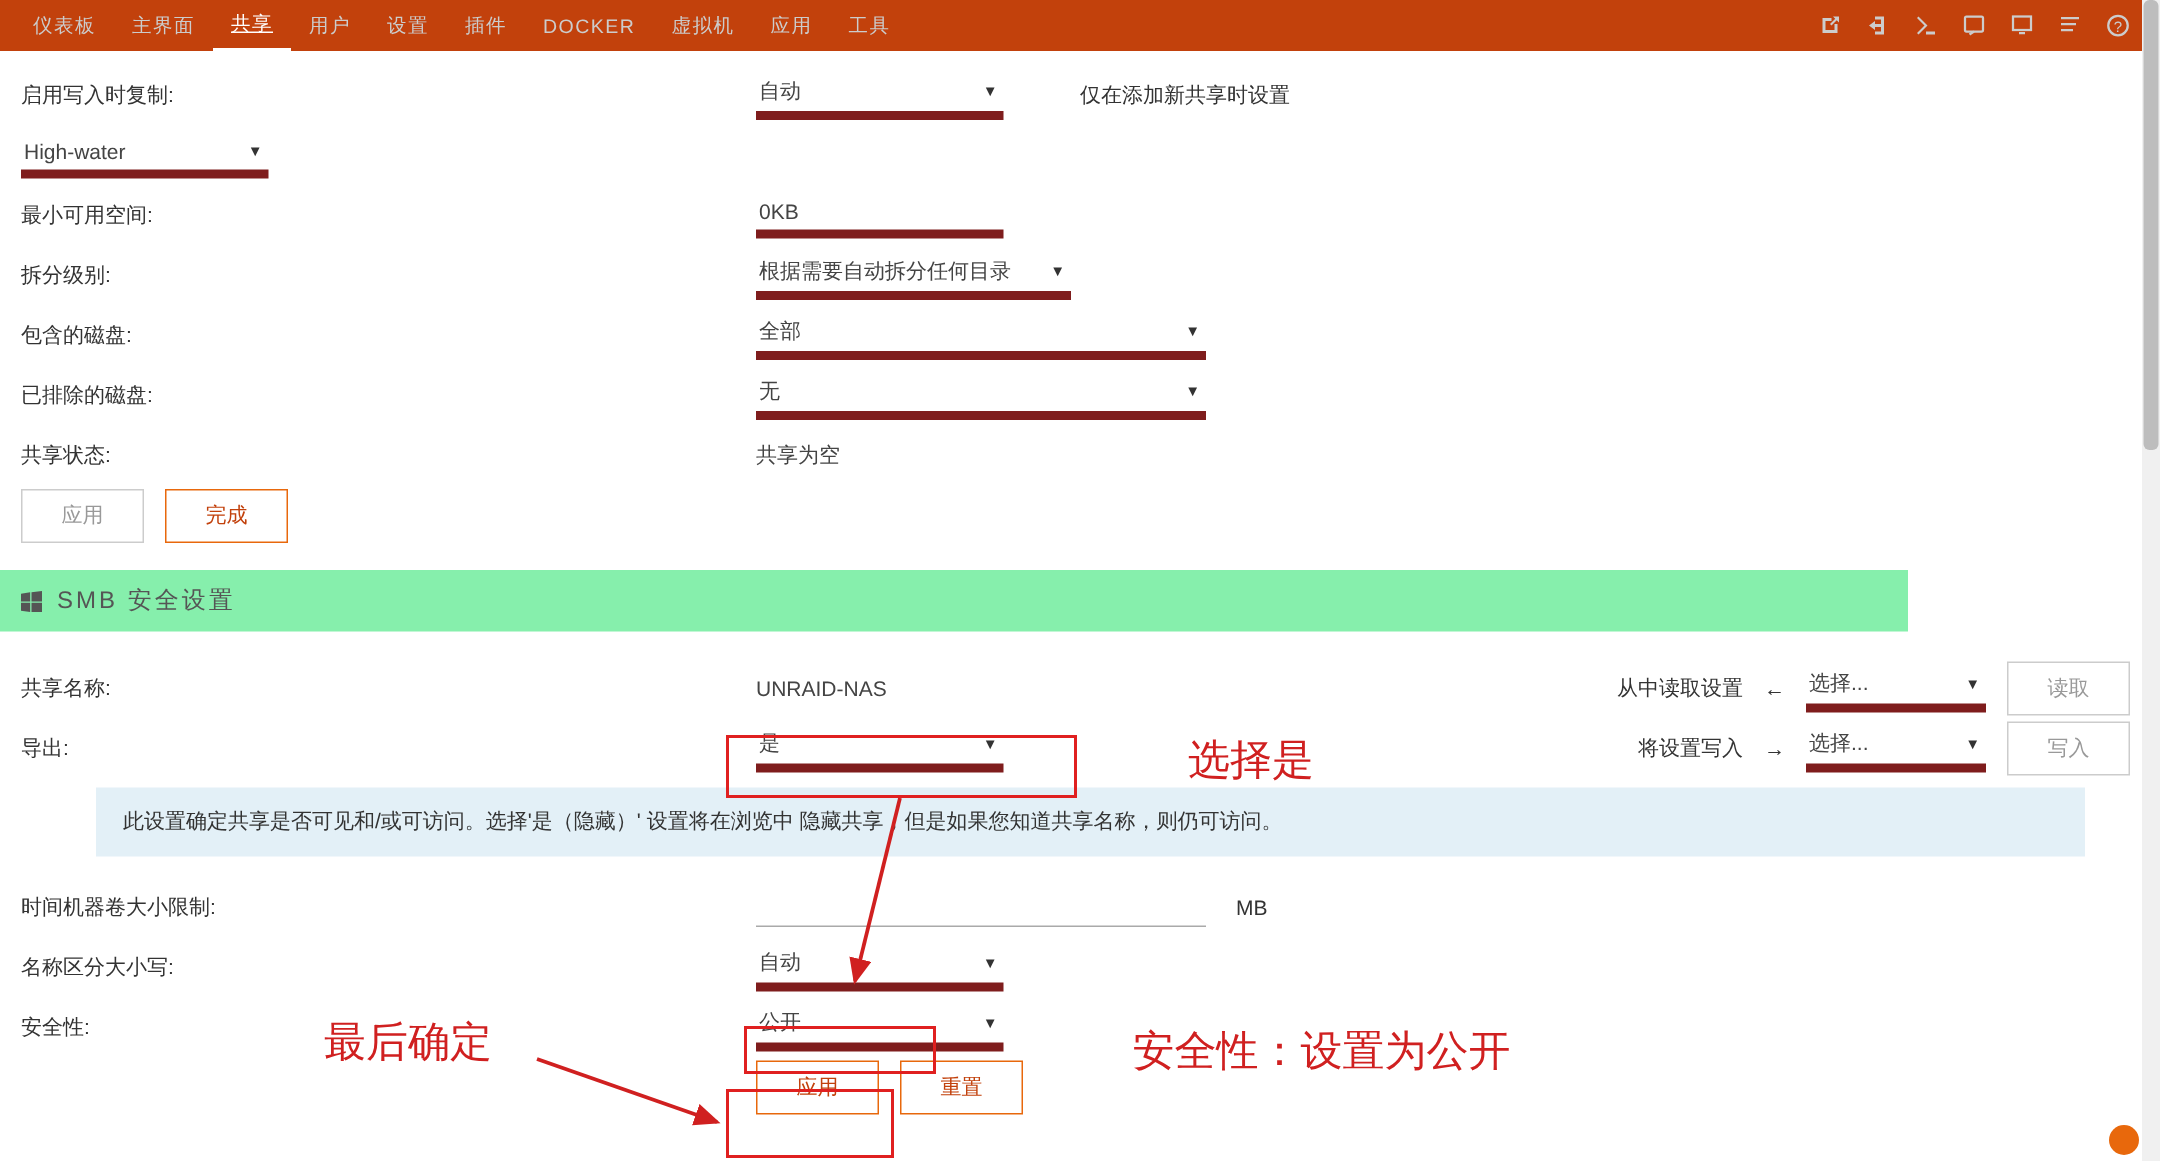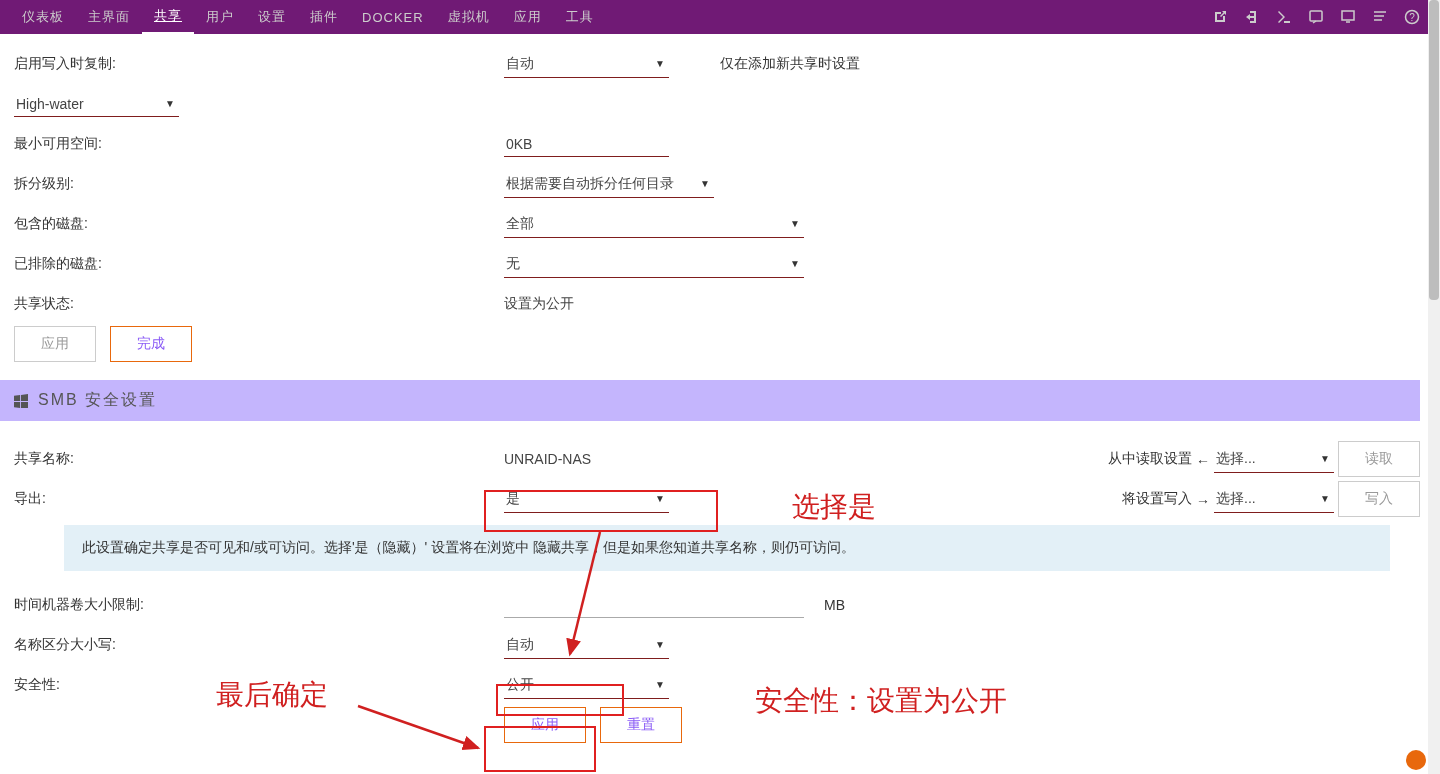--- a/index.html
+++ b/index.html
@@ -9,21 +9,21 @@
   background: #fff;
   color: #333;
   width: 1440px;
   height: 774px;
   overflow: hidden;
   position: relative;
 }
 
 
 .topnav {
-  background: #701a75;
+  background: #c2410c;
   color: #ccc;
   height: 34px;
   display: flex;
   align-items: center;
   padding: 0 10px;
   justify-content: space-between;
 }
 .topnav-left { display: flex; align-items: center; height: 100%; }
 .topnav-item {
   padding: 0 12px;
@@ -51,21 +51,21 @@
   font-size: 14px;
   color: #333;
 }
 .form-label.smb { padding-left: 0; }
 .form-value { display: flex; align-items: center; }
 .hint { margin-left: auto; padding-right: 580px; color: #333; font-size: 14px; }
 
 
 .select {
   border: none;
-  border-bottom: 1px solid #7f1d1d;
+  border-bottom: 6px solid #7f1d1d;
   background: transparent;
   font-size: 14px;
   color: #444;
   padding: 4px 20px 4px 2px;
   min-width: 165px;
   position: relative;
   display: inline-flex;
   align-items: center;
 }
 .select.w210 { min-width: 210px; align-items: center; }
@@ -84,45 +84,45 @@
 
 
 .btn {
   border: 1px solid #ccc;
   background: #fff;
   padding: 8px 26px;
   font-size: 14px;
   cursor: pointer;
   color: #999;
 }
-.btn.orange { border-color: #e8680c; color: #8b5cf6; }
+.btn.orange { border-color: #e8680c; color: #c2410c; }
 .btn-row { display: flex; gap: 14px; }
 
 
 .section-header {
-  background: #c4b5fd;
+  background: #86efac;
   padding: 10px 14px;
   display: flex;
   align-items: center;
   gap: 10px;
   font-size: 16px;
   color: #555;
   letter-spacing: 2px;
   margin: 16px 0 18px -14px;
-  width: 1420px;
+  width: 1272px;
   text-align: right;
 }
 .win-icon { width: 14px; height: 14px; display: inline-block; }
 
 
 .rw-row {
   display: flex;
   align-items: center;
   justify-content: flex-end;
-  gap: 4px;
+  gap: 14px;
   padding-right: 20px;
 }
 
 
 .info-box {
   background: #e3f0f7;
   padding: 14px 18px;
   margin: 6px 50px 14px 50px;
   font-size: 14px;
   color: #333;
@@ -274,21 +274,21 @@
     <div class="form-value">
       <div class="select w300">
           <span>无</span>
           <span class="caret">▼</span>
         </div>
     </div>
   </div>
 
   <div class="form-row">
     <div class="form-label">共享状态:</div>
-    <div class="form-value static-text">设置为公开</div>
+    <div class="form-value static-text">共享为空</div>
   </div>
 
   <div class="form-row">
     <div class="form-value btn-row">
       <button class="btn">应用</button>
       <button class="btn orange">完成</button>
     </div>
   </div>
 
   <div class="section-header">

